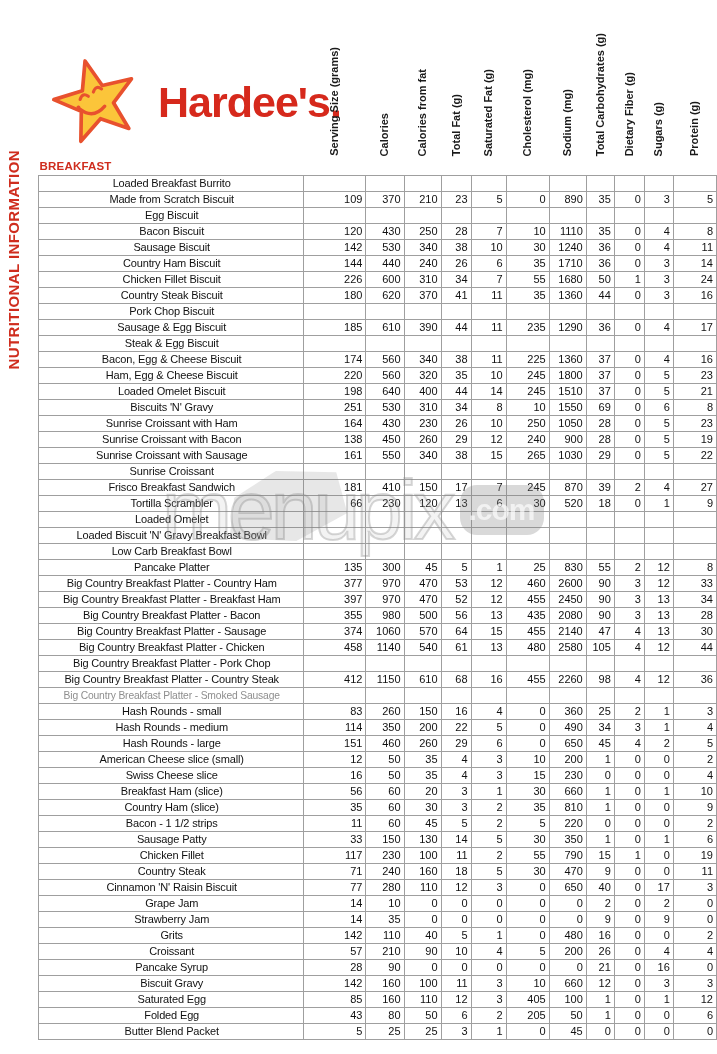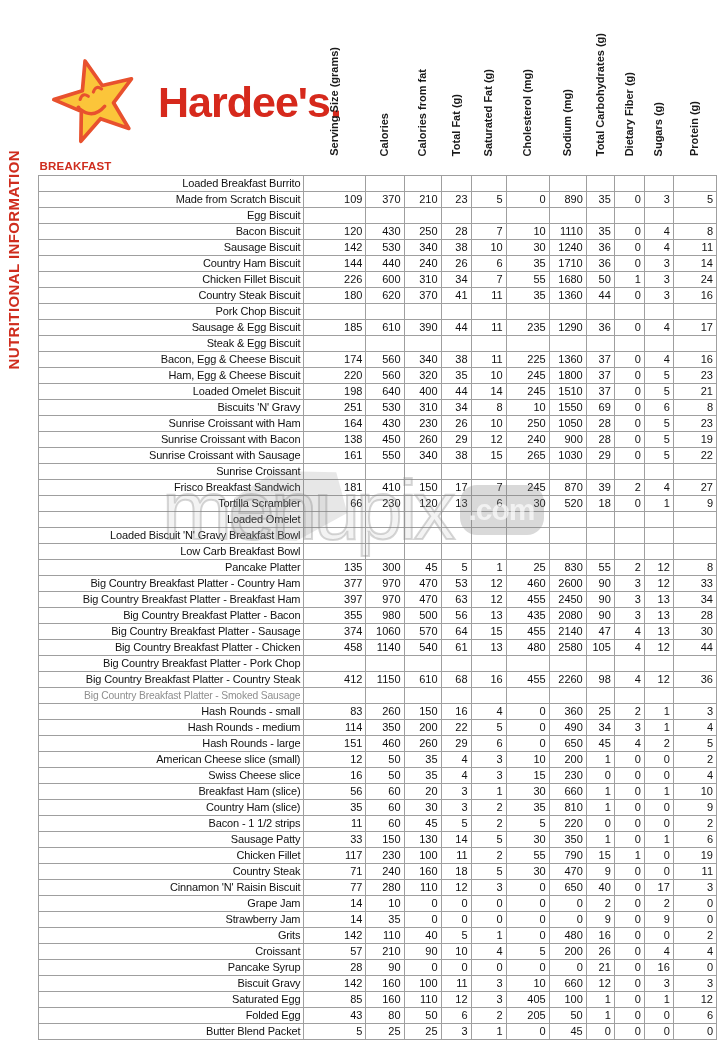--- a/index.html
+++ b/index.html
@@ -35,21 +35,21 @@
   }
   .section-row th {
     height:17px; text-align:left; vertical-align:middle;
     color:#cf2d1e; font-size:11.5px; letter-spacing:0.2px; padding:0 0 1px 1px;
   }
   tbody { border:1.5px solid #4a4a4a; }
   tbody td {
     border:1px solid #9f9f9f; height:15px; line-height:15px;
     font-size:11px; color:#111; padding:0 3px; overflow:hidden; white-space:nowrap;
   }
-  tbody td.name { text-align:right; padding-left:4px; letter-spacing:-0.15px; }
+  tbody td.name { text-align:center; padding-left:4px; letter-spacing:-0.15px; }
   tbody td.num  { text-align:right; padding-right:3px; }
   tbody tr.muted td { color:#8e8e8e; }
   tbody tr.muted td.name { font-size:10.3px; }
 
   
   .watermark {
     position:absolute; left:162px; top:468px; z-index:5; pointer-events:none;
     display:flex; align-items:center; white-space:nowrap;
   }
   .wm-text {
@@ -505,21 +505,21 @@
           <td class="num">90</td>
           <td class="num">3</td>
           <td class="num">12</td>
           <td class="num">33</td>
         </tr>
         <tr>
           <td class="name">Big Country Breakfast Platter - Breakfast Ham</td>
           <td class="num">397</td>
           <td class="num">970</td>
           <td class="num">470</td>
-          <td class="num">63</td>
+          <td class="num">52</td>
           <td class="num">12</td>
           <td class="num">455</td>
           <td class="num">2450</td>
           <td class="num">90</td>
           <td class="num">3</td>
           <td class="num">13</td>
           <td class="num">34</td>
         </tr>
         <tr>
           <td class="name">Big Country Breakfast Platter - Bacon</td>

